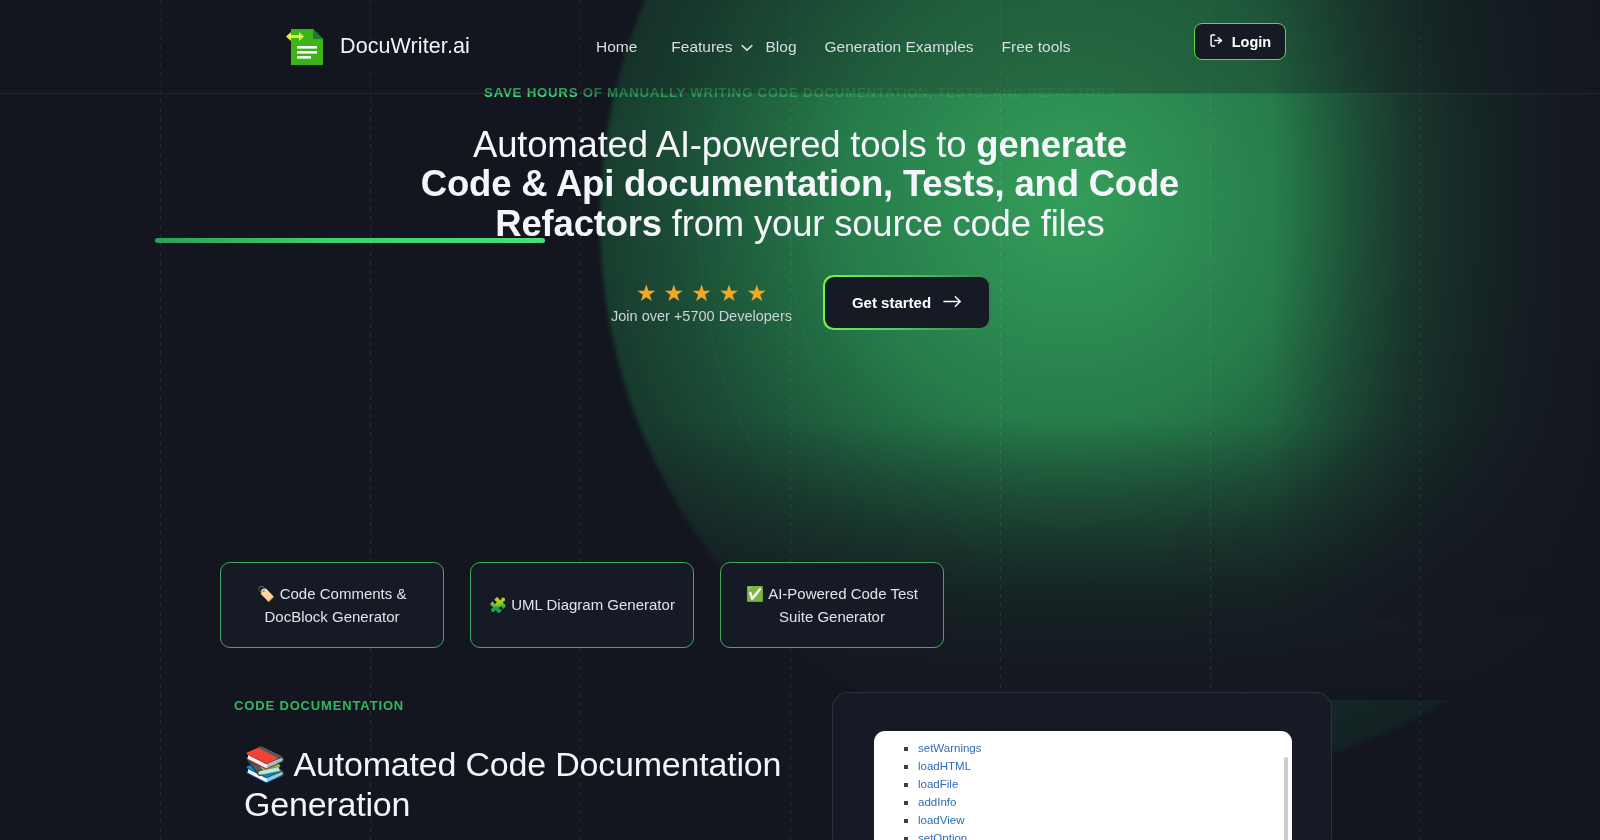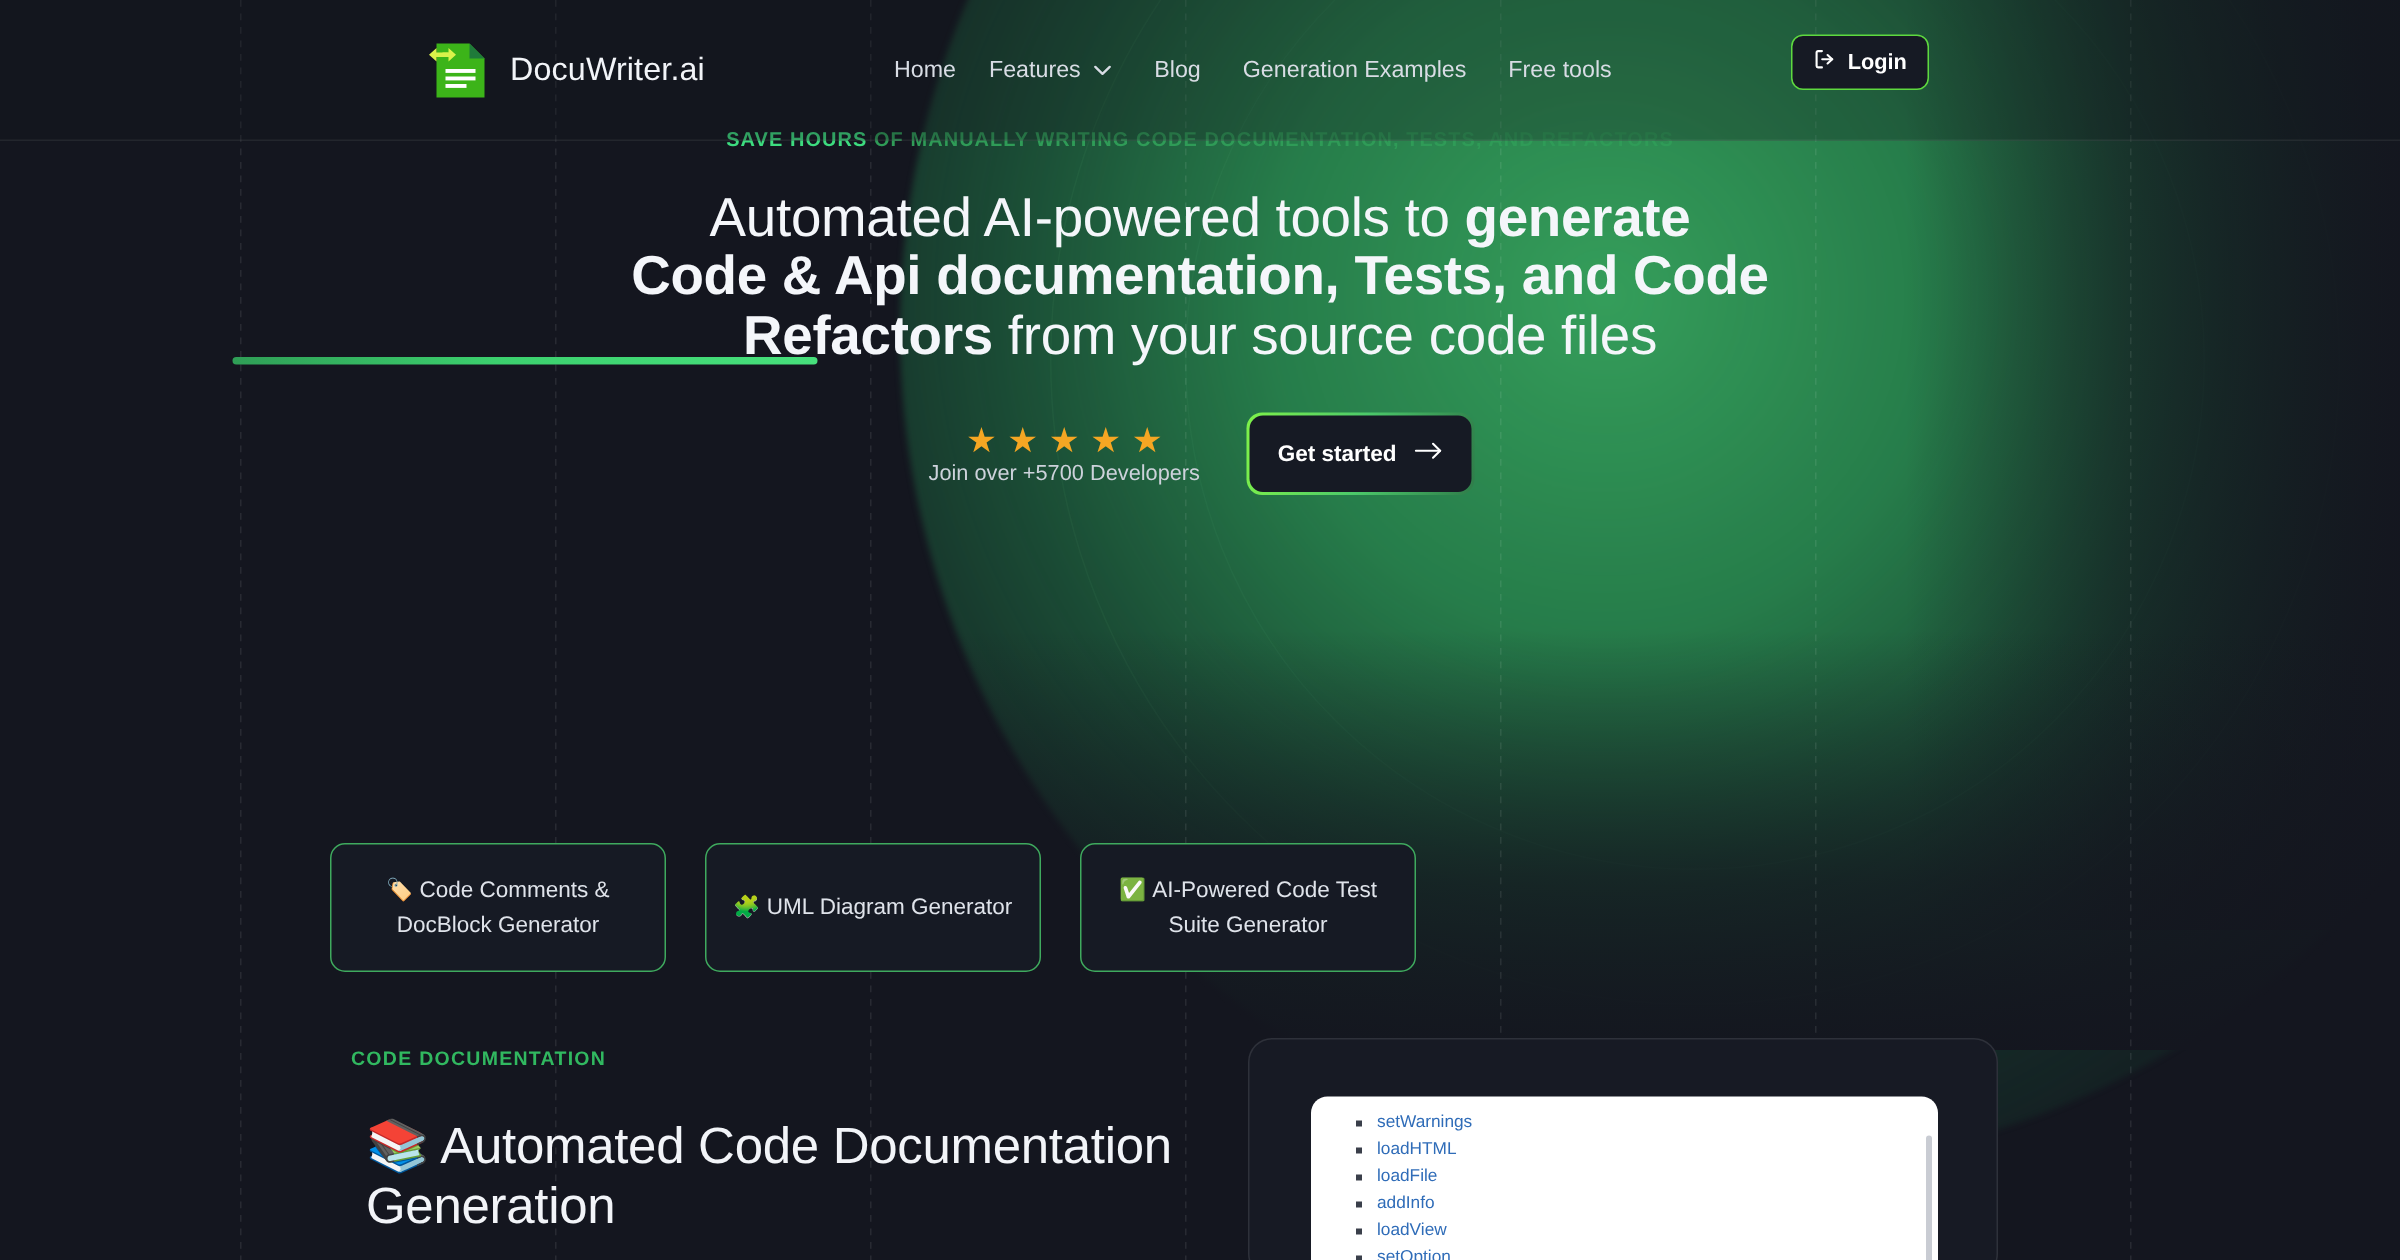--- a/index.html
+++ b/index.html
@@ -91,21 +91,21 @@
     border-radius:3px;
   }
 
   .cta-row{
     margin-top:34px;display:flex;align-items:center;justify-content:center;gap:33px;
   }
   .rating{display:flex;flex-direction:column;align-items:center;gap:3px;}
   .stars{display:flex;gap:7px;font-size:23px;line-height:1;color:#f5a623;}
   .rating-label{font-size:14.5px;color:#cdd2db;}
   .get-started{
-    width:148px;height:51px;border-radius:9px;
+    width:164px;height:51px;border-radius:9px;
     background:#161a24;
     display:flex;align-items:center;justify-content:center;gap:12px;
     font-size:15px;font-weight:bold;color:#ffffff;cursor:pointer;position:relative;
   }
   .get-started::before{
     content:"";position:absolute;inset:-1.8px;border-radius:10.5px;z-index:-1;
     background:linear-gradient(100deg,#7ef24a 0%,#4cc96a 50%,#2f7d4a 100%);
   }
 
   
@@ -183,27 +183,27 @@
         <path d="M14 5 l5 4.5 -5 4.5 v-3 h-4 v-3 h4 Z" fill="#d9f24a" transform="translate(2,4)"></path>
       </svg>
     </span>
     <span class="brand-name">DocuWriter.ai</span>
   </div>
 
   <nav class="nav" id="nav-root">
       <div class="nav-item" style="margin-left: 0px;">
         <span>Home</span>
       </div>
-      <div class="nav-item" style="margin-left: 22px;">
+      <div class="nav-item" style="margin-left: 34px;">
         <span>Features</span>
         <span><svg width="12" height="8" viewBox="0 0 12 8" fill="none" stroke="#d8dce4" stroke-width="1.6" stroke-linecap="round" stroke-linejoin="round">
             <path d="M1.2 1.6 L6 6.2 L10.8 1.6"></path>
           </svg></span>
       </div>
-      <div class="nav-item" style="margin-left: 28px;">
+      <div class="nav-item" style="margin-left: 12px;">
         <span>Blog</span>
       </div>
       <div class="nav-item" style="margin-left: 28px;">
         <span>Generation Examples</span>
       </div>
       <div class="nav-item" style="margin-left: 28px;">
         <span>Free tools</span>
       </div>
     </nav>
 

